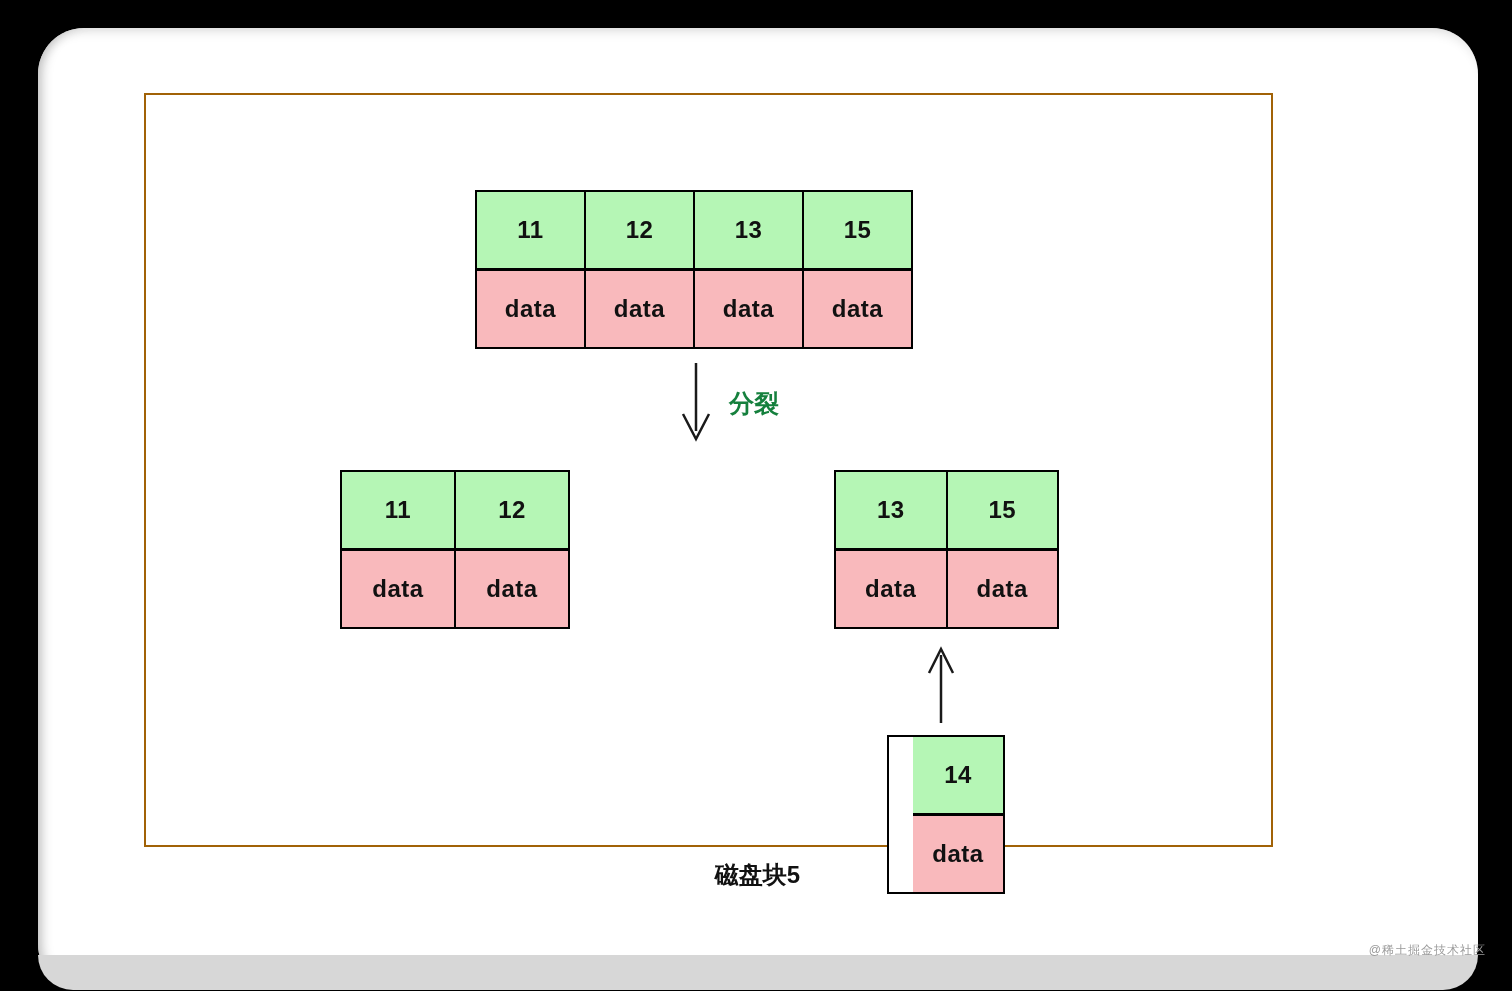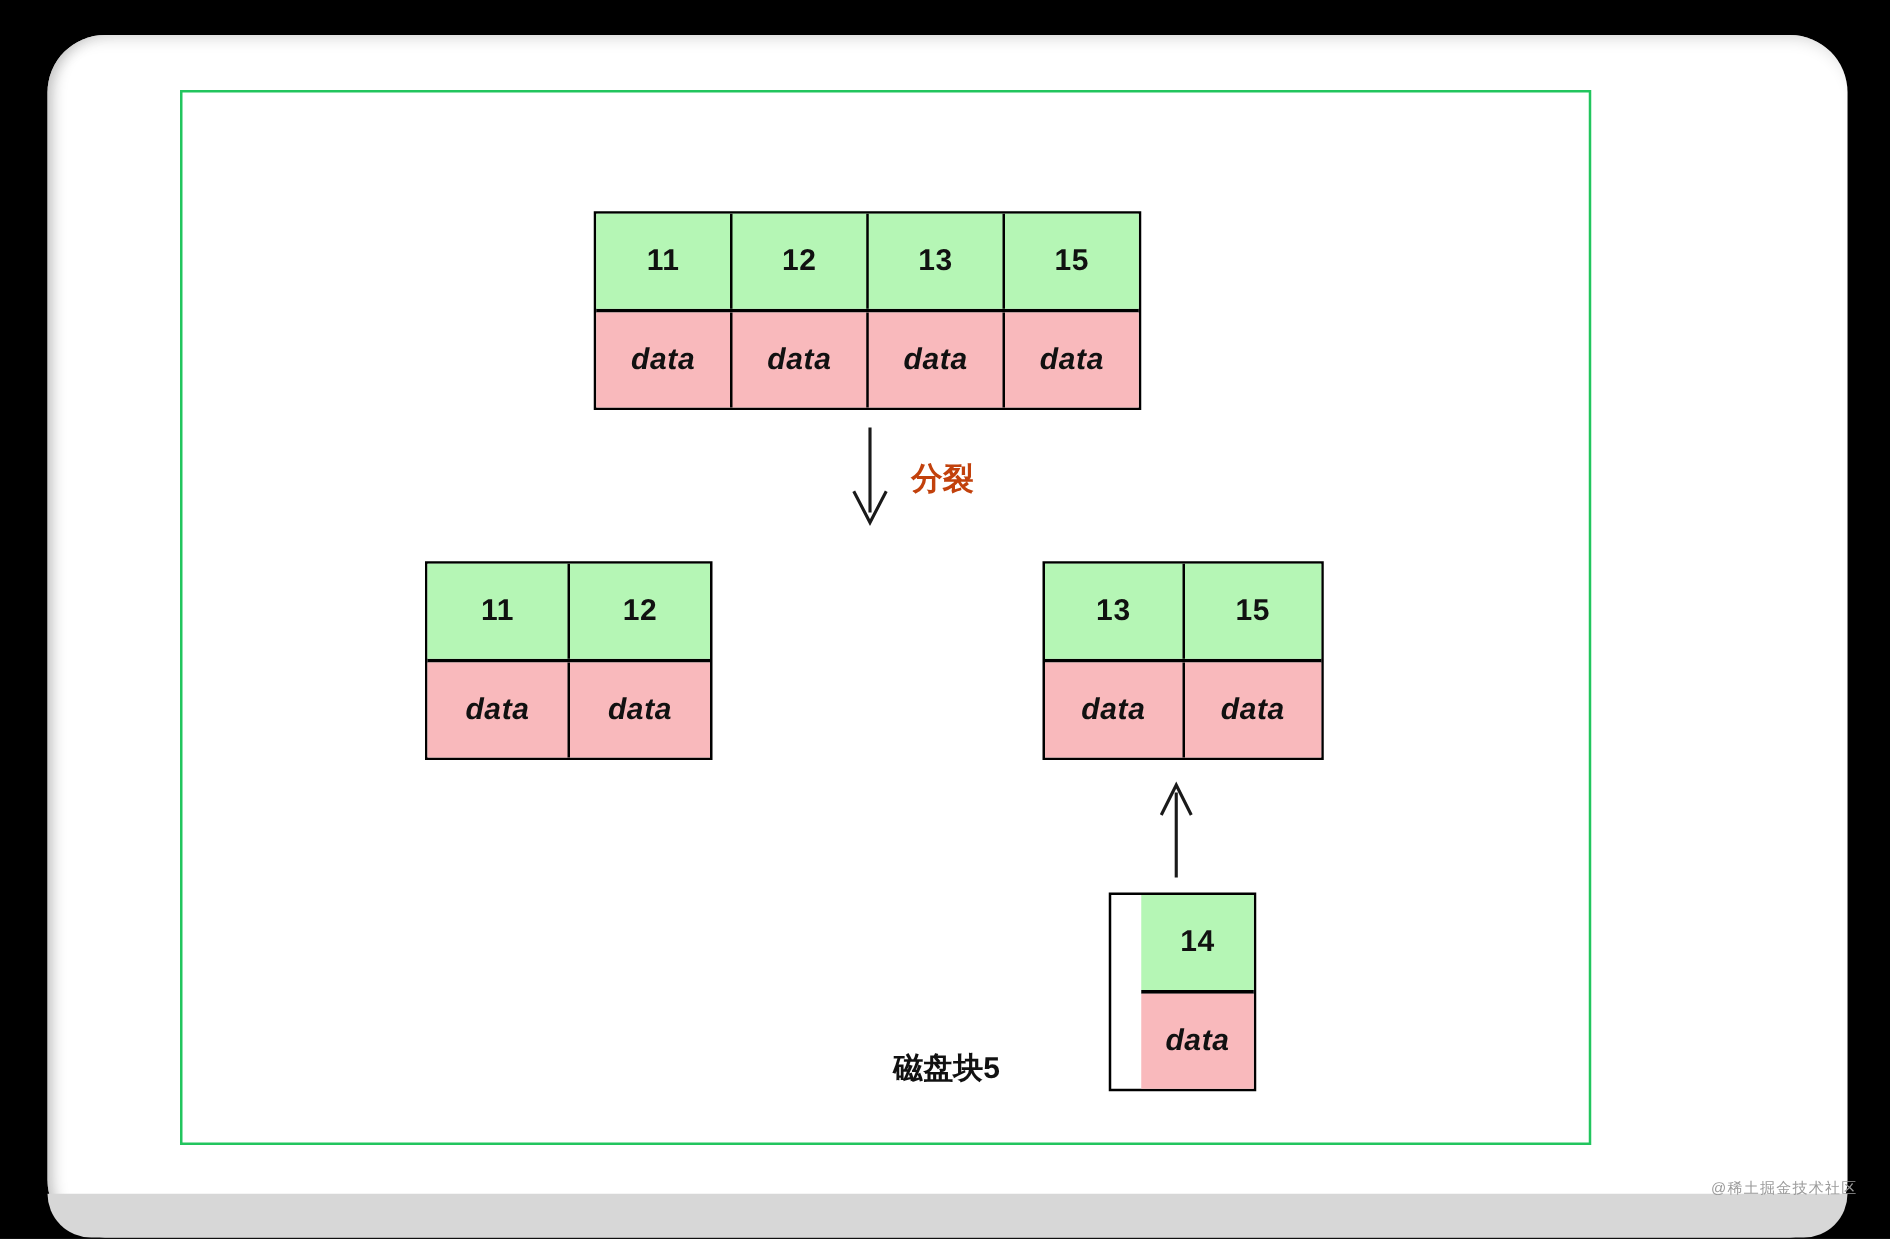--- a/index.html
+++ b/index.html
@@ -20,23 +20,23 @@
   }
   .card-footer-strip {
     position: absolute;
     left: 0; bottom: 0;
     width: 100%; height: 35px;
     background: #d7d7d7;
     border-radius: 0 0 46px 46px;
   }
   .diagram-frame {
     position: absolute;
-    left: 106px; top: 44px;
-    width: 1129px; height: 844px;
-    border: 2px solid #22c55e;
+    left: 106px; top: 65px;
+    width: 1129px; height: 754px;
+    border: 2px solid #a16207;
     background: #fff;
   }
   .node {
     position: absolute;
     display: flex;
     flex-direction: column;
     border: 2px solid #000;
     background: #fff;
   }
   .row { display: flex; flex: 1; }
@@ -46,36 +46,36 @@
     display: flex;
     align-items: center;
     justify-content: center;
     font-size: 24px;
     font-weight: 600;
     color: #111;
     letter-spacing: 0.5px;
   }
   .cell + .cell { border-left: 2px solid #000; }
   .key-cell  { background: var(--key-bg, #b5f6b5); }
-  .data-cell { background: var(--data-bg, #f9b9bc); font-style: italic; }
+  .data-cell { background: var(--data-bg, #f9b9bc); }
 
   .node-full        { left: 329px; top: 95px;  width: 438px; height: 159px; }
   .node-split-left  { left: 194px; top: 375px; width: 230px; height: 159px; }
   .node-split-right { left: 688px; top: 375px; width: 225px; height: 159px; }
   .node-inserted    { left: 741px; top: 640px; width: 118px; height: 159px; padding-left: 24px; }
 
   .arrow-svg { position: absolute; }
   .arrow-down { left: 528px; top: 266px; }
   .arrow-up   { left: 773px; top: 550px; }
 
   .split-label {
     position: absolute;
     left: 583px; top: 292px;
     font-size: 25px;
-    color: #c2410c;
+    color: #15803d;
     font-weight: 600;
   }
   .caption {
     position: absolute;
     left: 454px; top: 764px;
     width: 200px;
     text-align: right;
     font-size: 24px;
     font-weight: 700;
     color: #111;

